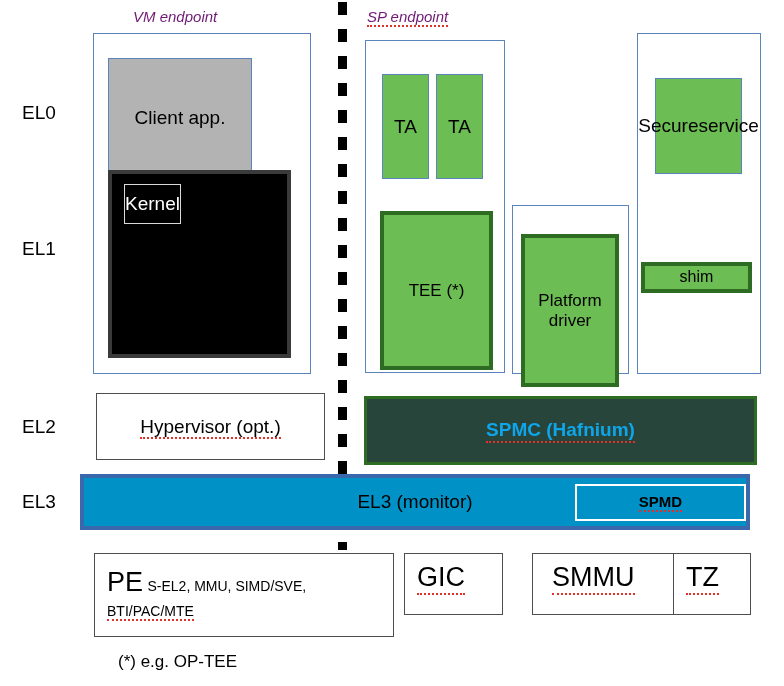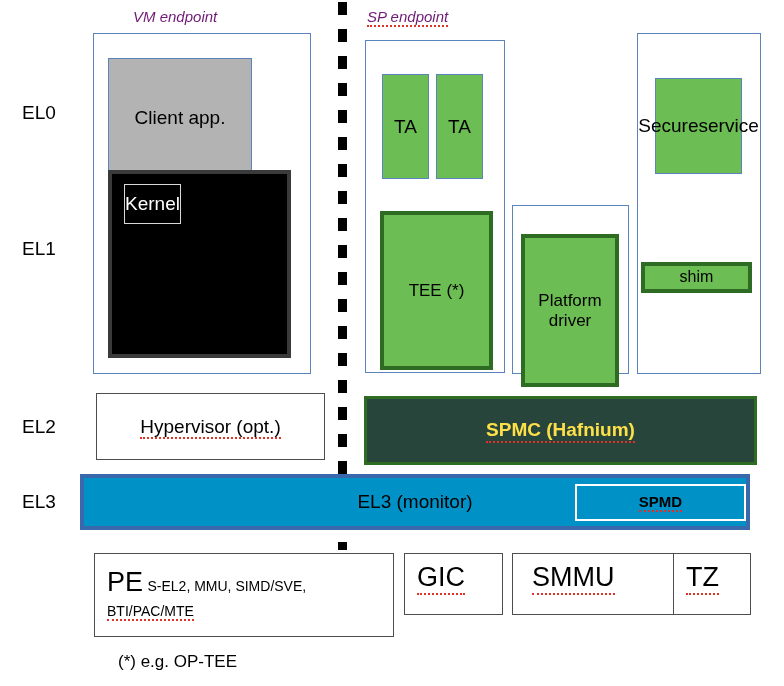--- a/index.html
+++ b/index.html
@@ -86,21 +86,21 @@
   .plain-box {
     border: 1px solid #4d4d4d;
     background: #ffffff;
     font-size: 19px;
   }
 
   
   .spmc {
     background: #28453c;
     border: 3px solid #2e6b23;
-    color: #fde047;
+    color: #0ea5e9;
     font-size: 19px;
     font-weight: bold;
   }
 
   
   .el3-box {
     background: #0092c7;
     border: 4px solid #3a68ad;
     font-size: 19px;
     color: #000;
@@ -229,21 +229,21 @@
   <div class="abs hw-box hw-pe" style="left:94px; top:553px; width:300px; height:84px;">
     <span class="pe-big">PE</span>
     <span class="pe-small">S-EL2, MMU, SIMD/SVE,</span><br>
     <span class="pe-small sq-red">BTI/PAC/MTE</span>
   </div>
 
   <div class="abs hw-box hw-left" style="left:404px; top:553px; width:99px; height:62px;">
     <span class="hw-label-big sq-red">GIC</span>
   </div>
 
-  <div class="abs hw-box hw-left" style="left:512px; top:553px; width:178px; height:62px;padding-left:19px;">
+  <div class="abs hw-box hw-left" style="left:532px; top:553px; width:178px; height:62px;padding-left:19px;">
     <span class="hw-label-big sq-red">SMMU</span>
   </div>
 
   <div class="abs hw-box hw-left" style="left:673px; top:553px; width:78px; height:62px;">
     <span class="hw-label-big sq-red">TZ</span>
   </div>
 
   <div class="abs footnote" style="left:118px; top:652px;">
     <span>(*) e.g. OP-TEE</span>
   </div>

